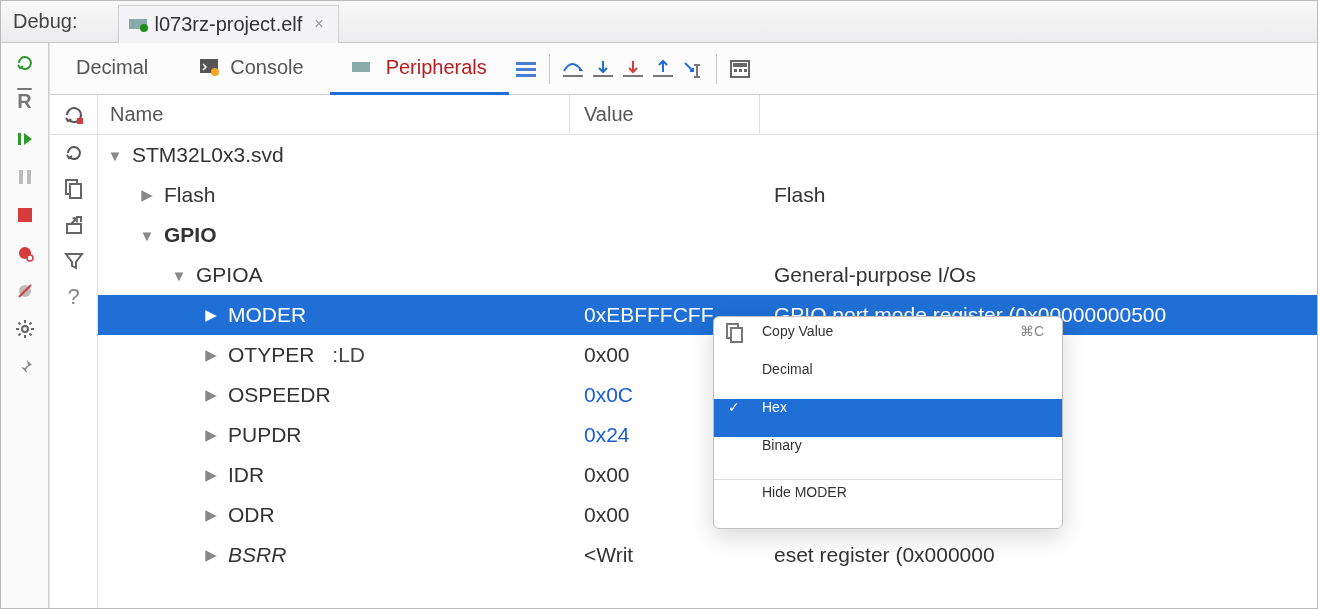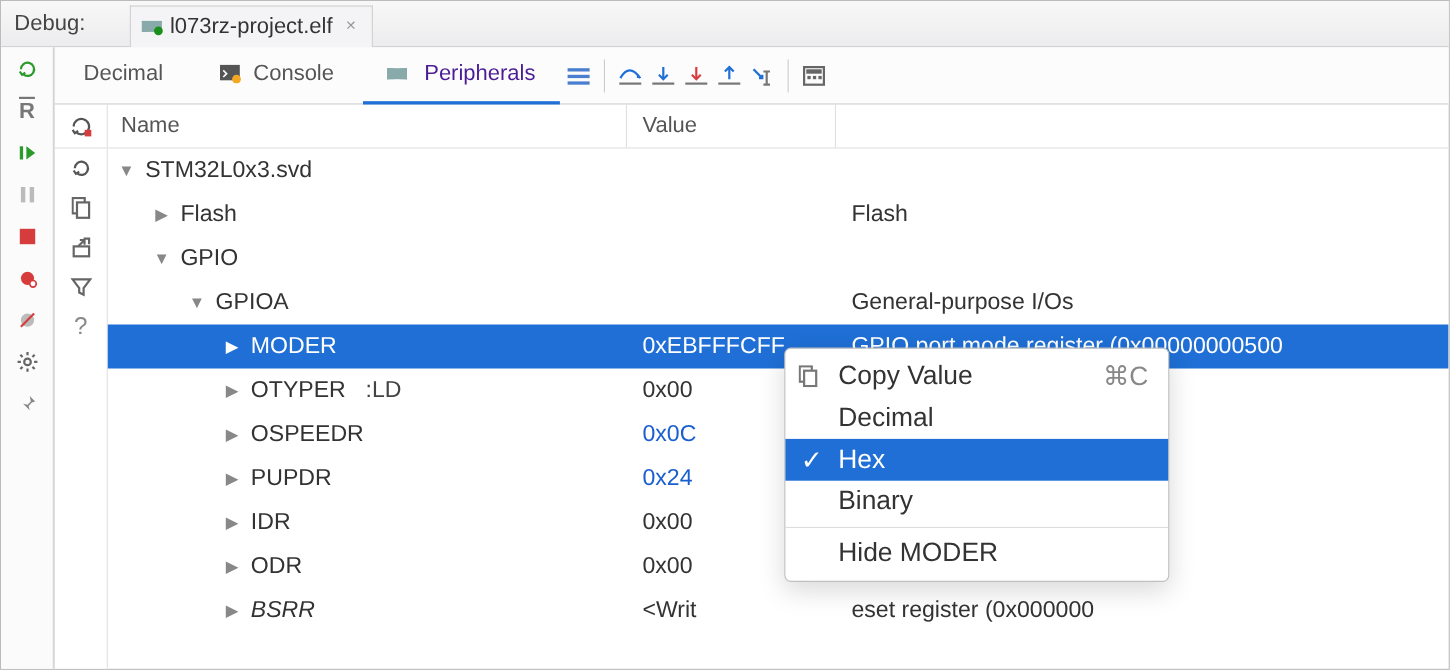--- a/index.html
+++ b/index.html
@@ -81,21 +81,21 @@
   }
   .tab {
     padding: 0 22px;
     height: 52px;
     display: flex;
     align-items: center;
     gap: 8px;
     color: #555;
     border-bottom: 3px solid transparent;
   }
-  .tab.active { border-bottom: 3px solid #1f6fd6; color:#4c1d95;gap:16px; }
+  .tab.active { border-bottom: 3px solid #1f6fd6; color:#b91c1c;gap:16px; }
   .tb-sep { width:1px; height:30px; background:#ccc; margin: 0 6px; }
   .tbicon { width:26px; height:26px; display:flex; align-items:center; justify-content:center; }
   .columns {
     height: 40px;
     display: flex;
     align-items: flex-start;
     border-bottom: 1px solid #e0e0e0;
     color: #555;
     position: relative;
   }
@@ -148,24 +148,23 @@
     background: #fff;
     border: 1px solid #c0c0c0;
     border-radius: 6px;
     box-shadow: 0 8px 24px rgba(0,0,0,0.15);
     padding: 6px 0;
     z-index: 10;
   }
   .mitem {
     height: 38px;
     display:flex;
-    align-items:center;
     padding: 0 18px 0 48px;
     position: relative;
-    font-size: 24px;
+    font-size: 14px;
     color:#333;
   }
   .mitem .shortcut { margin-left:auto; color:#888; }
   .mitem.sel { background:#1f6fd6; color:#fff; }
   .mitem .check { position:absolute; left:14px; }
   .mitem .pre-icon { position:absolute; left:12px; color:#777; }
   .msep { height:1px; background:#ddd; margin:4px 0; }
   svg { display:block; }
 </style>
 </head>
@@ -370,21 +369,21 @@
           <div class="name" style="padding-left:40px;">
             <span class="expander">▶</span>
             <span style="margin-left:8px;">Flash</span>
           </div>
           <div class="value"></div>
           <div class="desc">Flash</div>
         </div>
         <div class="row">
           <div class="name" style="padding-left:40px;">
             <span class="expander">▼</span>
-            <span style="margin-left:8px;">GPIO</span>
+            <span style="margin-left:8px;font-weight:bold;">GPIO</span>
           </div>
           <div class="value"></div>
             <div class="desc"></div>
         </div>
         <div class="row">
           <div class="name" style="padding-left:72px;">
             <span class="expander">▼</span>
             <span style="margin-left:8px;">GPIOA</span>
           </div>
           <div class="value"></div>

